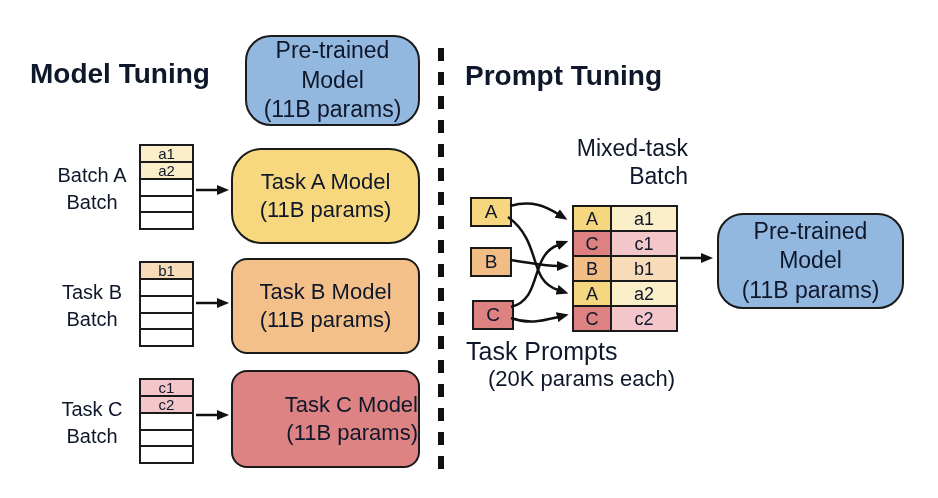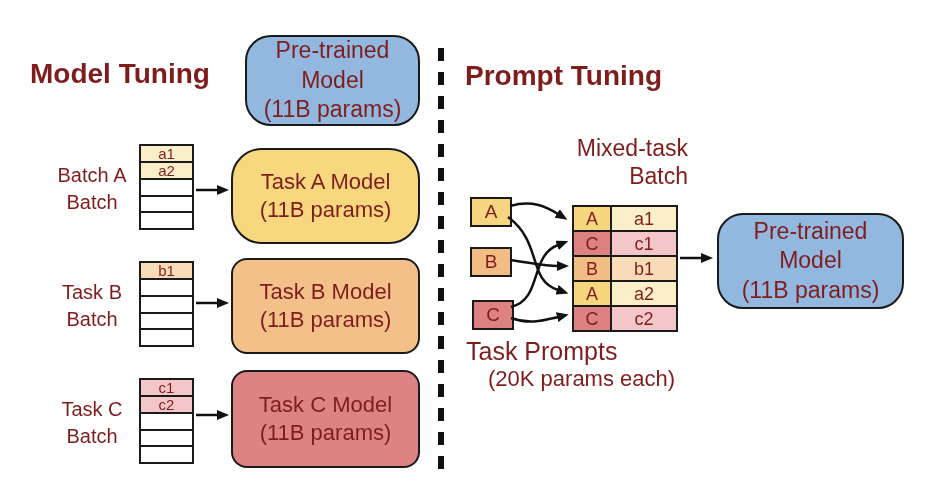--- a/index.html
+++ b/index.html
@@ -1,27 +1,27 @@
 <!DOCTYPE html>
 <html style="--blue: #92b8e0; --task-a: #f6d77f; --task-b: #f2bc85; --task-c: #dd8181; --box-a: #f8d87f; --box-b: #f4c08a; --box-c: #de8384; --cell-a-light: #fbefca; --cell-b-light: #f8dcba; --cell-c-light: #f3c6ca;"><head>
 <meta charset="utf-8">
 <style>
   html,body{margin:0;padding:0;background:#fff;}
   .canvas{position:relative;width:938px;height:498px;background:#ffffff;
-          font-family:"Liberation Sans", sans-serif;color:#7f1d1d;overflow:hidden;}
+          font-family:"Liberation Sans", sans-serif;color:#0f172a;overflow:hidden;}
   .abs{position:absolute;}
   .title{font-size:28px;font-weight:700;letter-spacing:0;}
   
   .model-box{position:absolute;border:2.5px solid #1a1a1a;border-radius:16px;
              display:flex;flex-direction:column;align-items:center;justify-content:center;
              text-align:center;line-height:1.28;}
   .blue-box{background:var(--blue);font-size:23px;border-radius:26px;}
   .box-a{background:var(--box-a);font-size:22px;}
   .box-b{background:var(--box-b);font-size:22px;}
-  .box-c{background:var(--box-c);font-size:22px;}
+  .box-c{background:var(--box-c);font-size:22px;align-items:flex-end;}
   
   .batch-table{position:absolute;width:55px;height:86px;border:2px solid #1a1a1a;
                display:flex;flex-direction:column;background:#fff;box-sizing:border-box;}
   .brow{flex:1;border-bottom:2px solid #1a1a1a;display:flex;align-items:center;justify-content:center;
         font-size:15px;line-height:1;}
   .brow:last-child{border-bottom:none;}
   .fill-a{background:var(--cell-a-light);}
   .fill-b{background:var(--cell-b-light);}
   .fill-c{background:var(--cell-c-light);}
   

